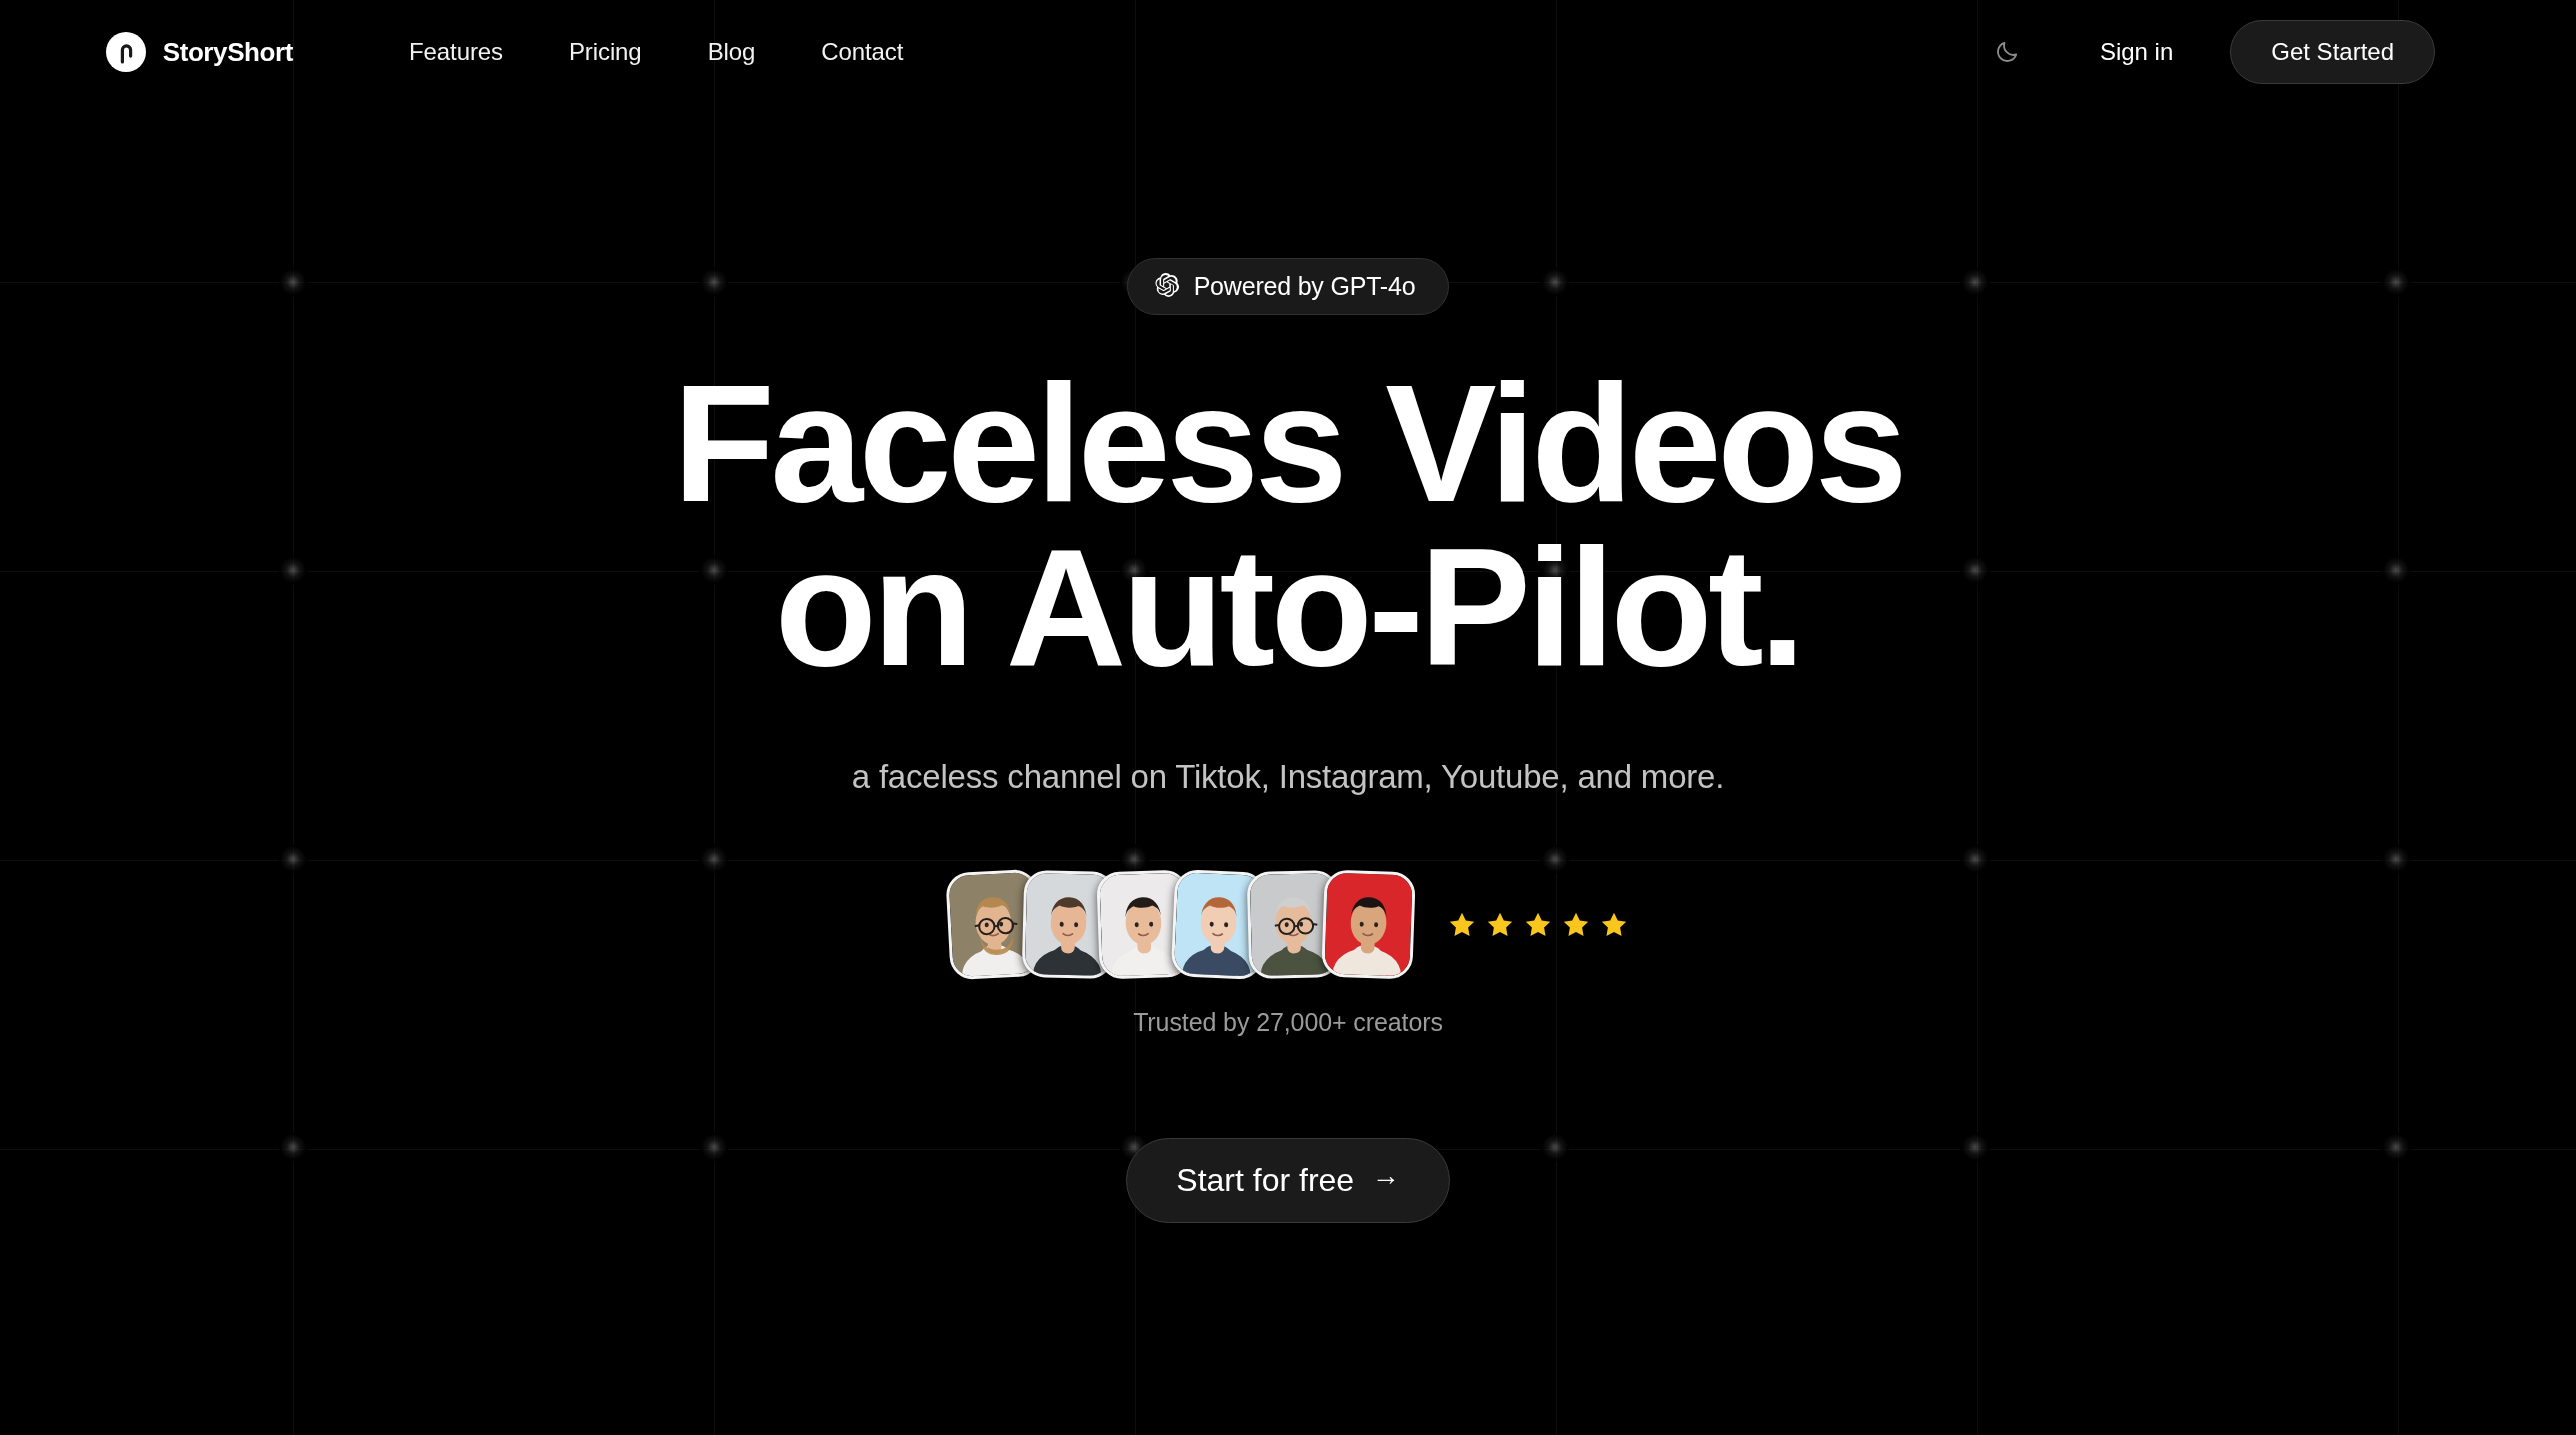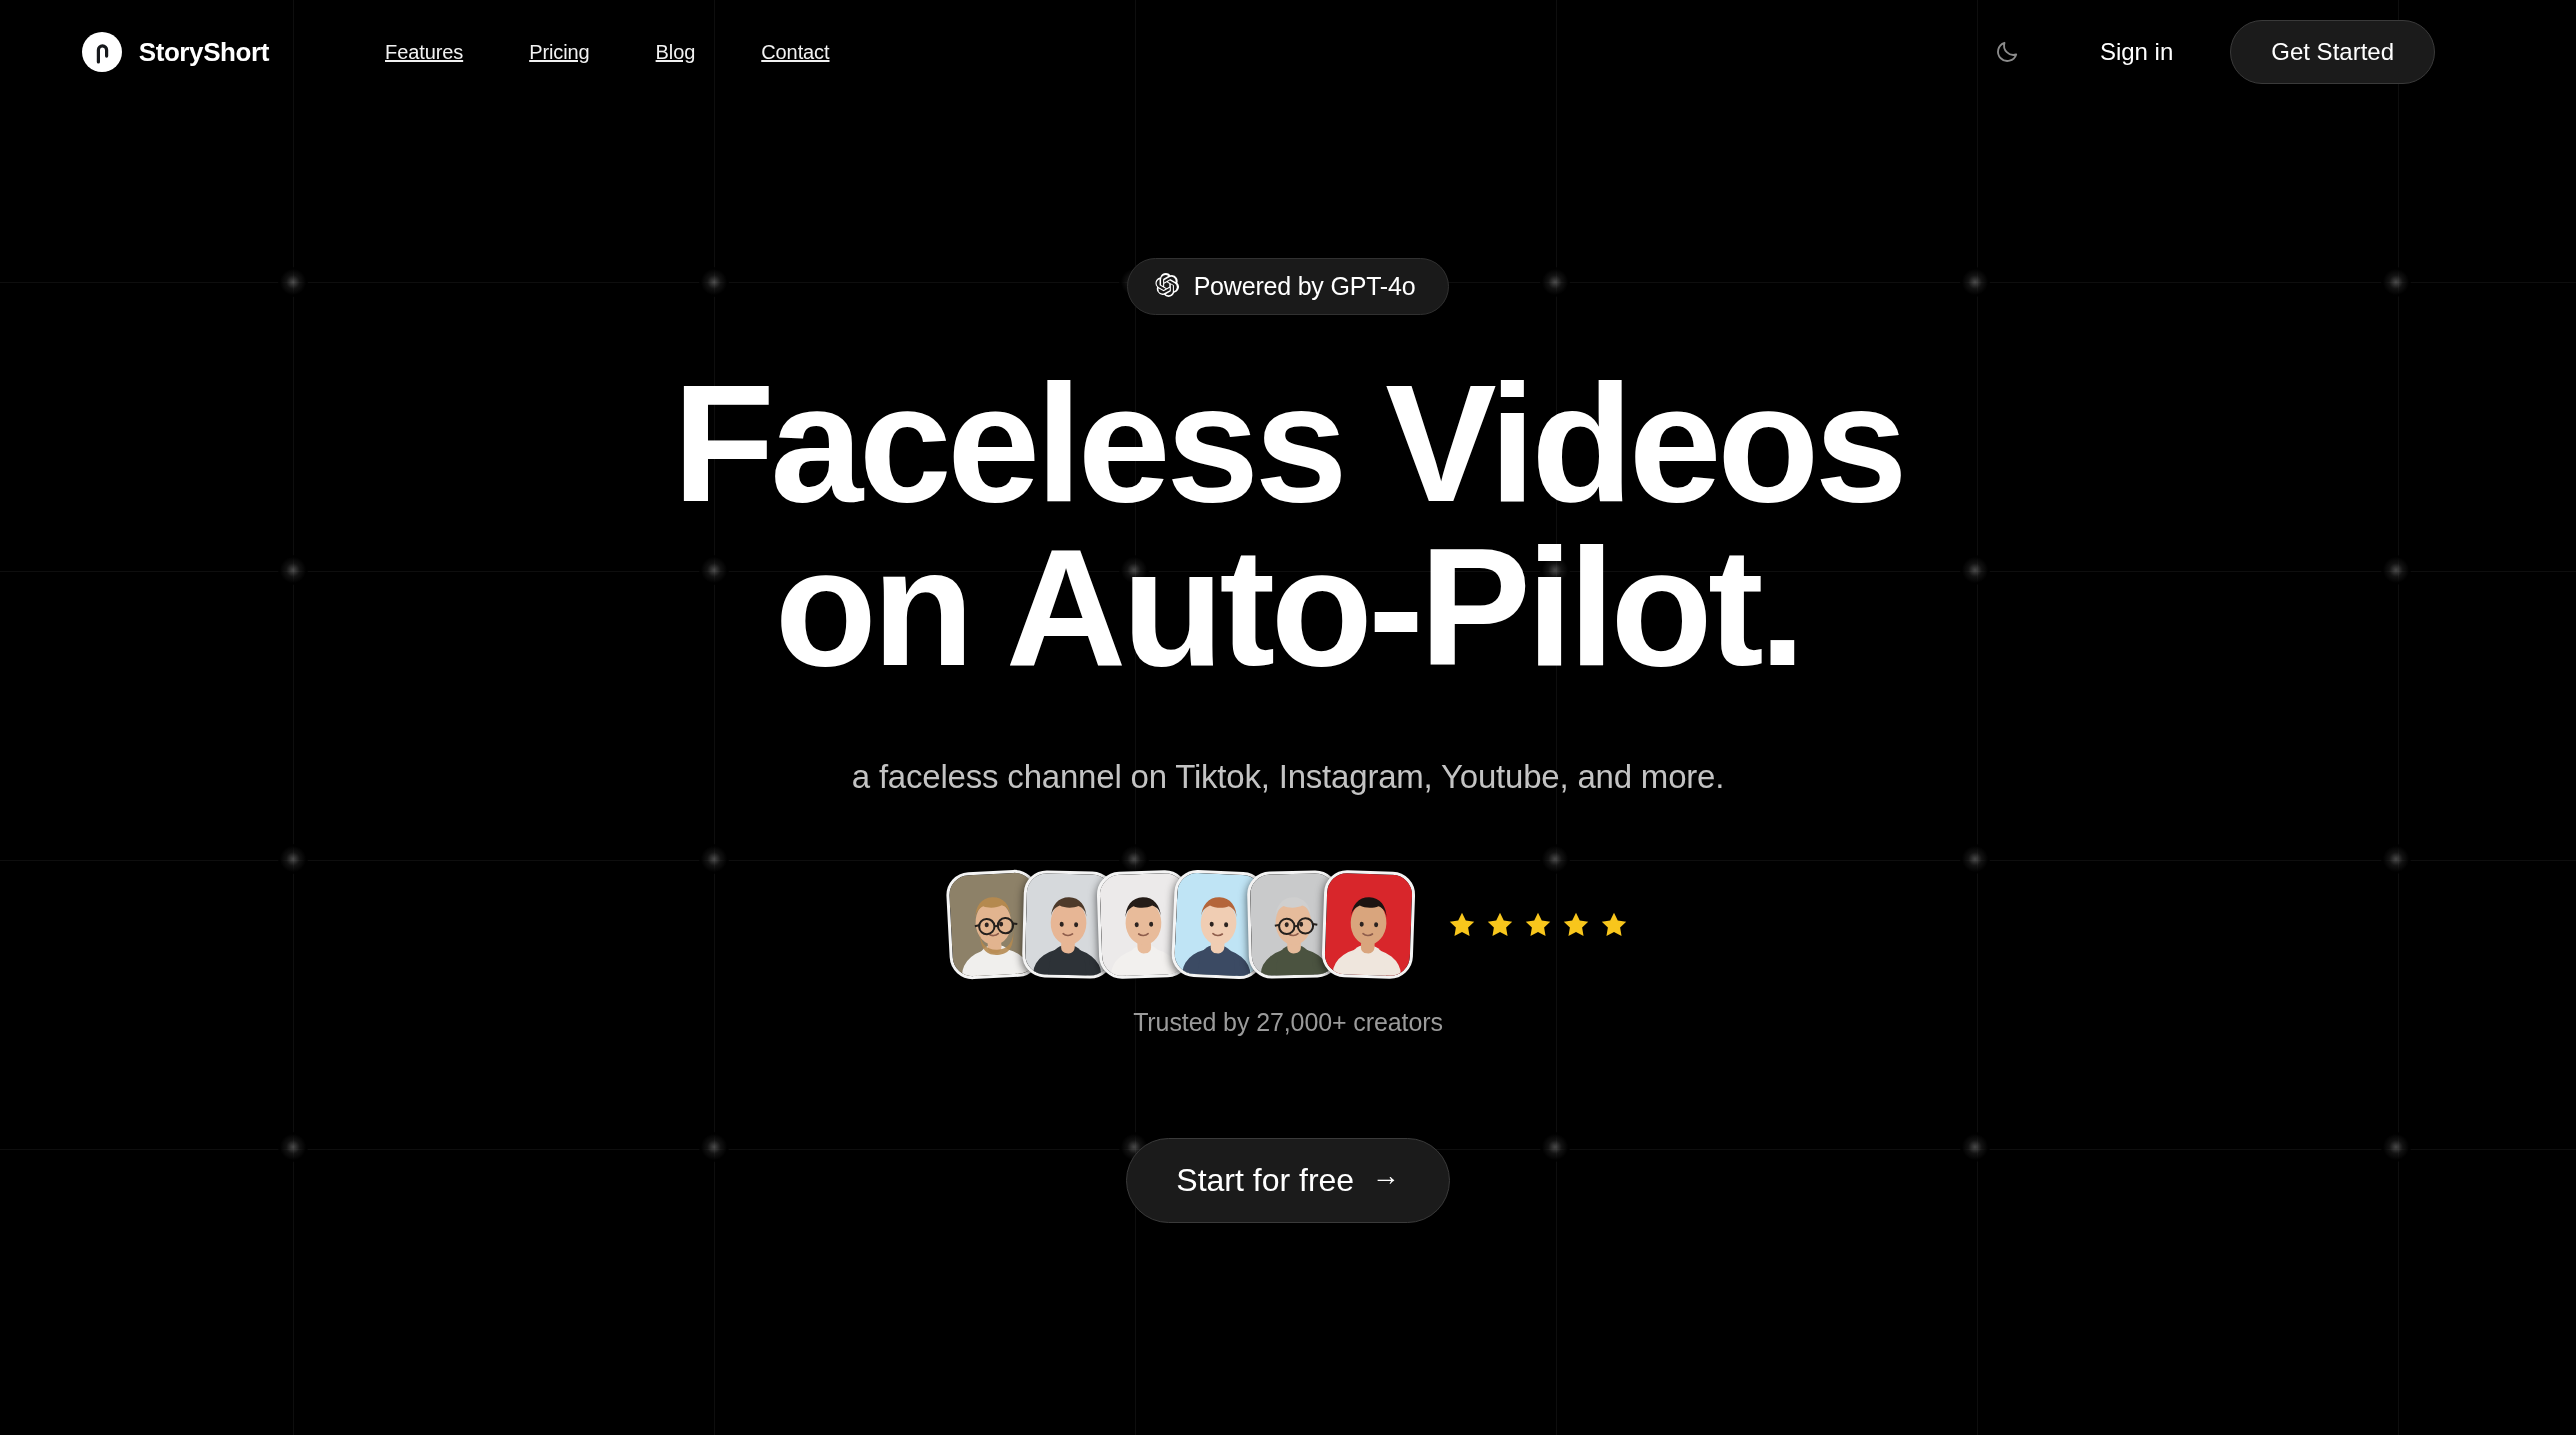--- a/index.html
+++ b/index.html
@@ -31,41 +31,40 @@
     margin-left:-15px; margin-top:-15px;
     border-radius:50%;
     background:radial-gradient(circle, rgba(130,130,130,0.55) 0%, rgba(60,60,60,0.30) 32%, rgba(0,0,0,0.92) 62%, rgba(0,0,0,0) 100%);
   }
 
   
   .nav {
     position:absolute; top:0; left:0;
     width:2576px; height:104px;
     display:flex; align-items:center;
-    padding:0 141px 0 82px;
+    padding:0 141px 0 106px;
     z-index:20;
   }
   .brand { display:flex; align-items:center; gap:16.7px; }
   .brand-mark {
     width:40px; height:40px; border-radius:50%;
     background:#ffffff;
     display:flex; align-items:center; justify-content:center;
     flex:none;
   }
   .brand-name {
     color:#ffffff; font-size:26px; font-weight:700;
     letter-spacing:-0.4px; white-space:nowrap;
   }
 
   .nav-links { display:flex; align-items:center; margin-left:83px; gap:0; }
   .nav-link {
-    color:#f2f2f2; font-size:20px; font-weight:400;
+    color:#f2f2f2; font-size:24px; font-weight:400;
     padding:0 33px; white-space:nowrap; cursor:pointer;
     letter-spacing:-0.1px;
-    text-decoration:underline;
   }
   .nav-right { margin-left:auto; display:flex; align-items:center; gap:16px; }
   .theme-toggle {
     width:46px; height:46px; display:flex; align-items:center; justify-content:center;
     cursor:pointer; margin-right:26px;
   }
   .signin {
     color:#ffffff; font-size:24px; font-weight:400;
     padding:0 28px; white-space:nowrap; cursor:pointer;
   }

